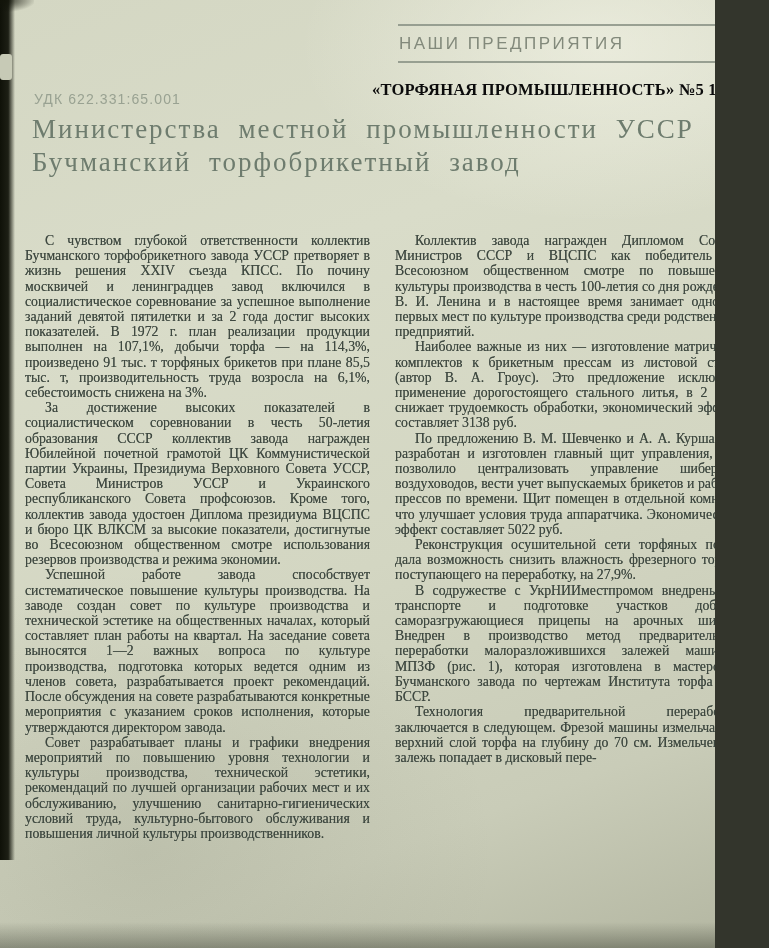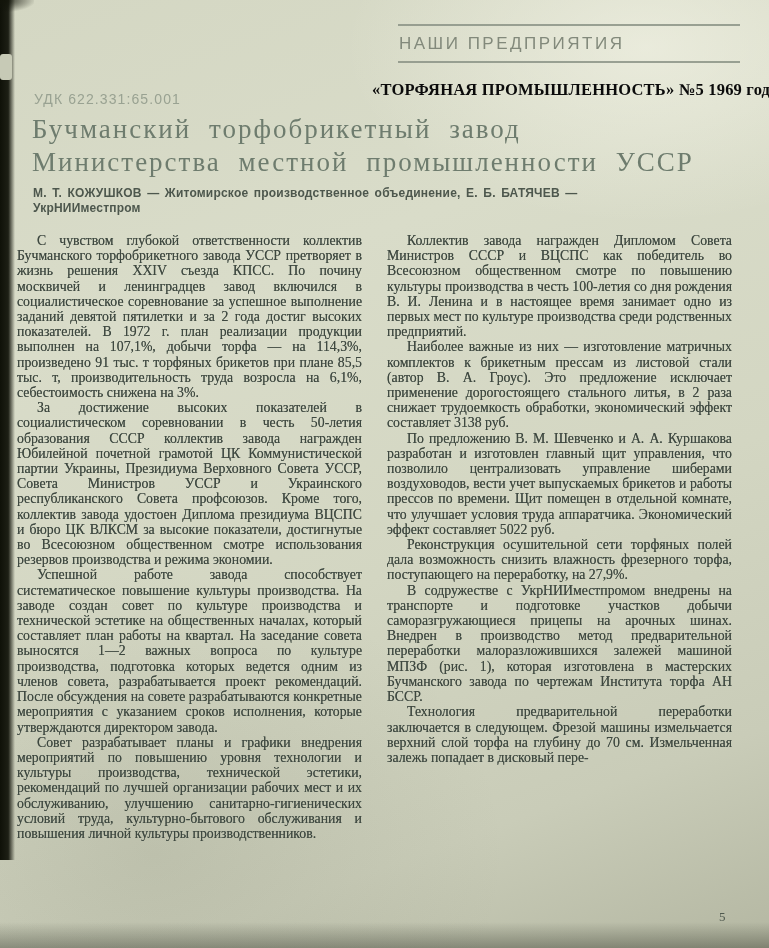--- a/index.html
+++ b/index.html
@@ -1,17 +1,17 @@
 <!DOCTYPE html>
 <html><head>
 <meta charset="utf-8">
 <style>
   html,body{margin:0;padding:0;background:#33352c;}
   .page{
-    position:relative;width:769px;height:948px;overflow:hidden;
+    position:relative;width:715px;height:948px;overflow:hidden;
     font-family:"Liberation Serif",serif;
     background:
       radial-gradient(ellipse 430px 250px at 84% 5%, rgba(248,248,236,0.55), rgba(248,248,236,0) 70%),
       radial-gradient(ellipse 500px 400px at 20% 90%, rgba(120,124,104,0.18), rgba(120,124,104,0) 70%),
       linear-gradient(160deg,#d4d7c3 0%,#d9dcc9 30%,#d3d6c2 58%,#c9ccb8 82%,#b4b7a2 100%);
   }
   
   .gutter{
     position:absolute;left:0;top:0;width:15px;height:860px;
     background:linear-gradient(90deg,#0f1108 0%,#1d1f15 55%,rgba(29,31,21,0) 100%);
@@ -52,21 +52,21 @@
     font-family:"Liberation Serif",serif;font-weight:normal;font-size:27px;
     color:#6e7c6e;letter-spacing:2px;word-spacing:9px;line-height:33px;
   }
   
   .byline{
     position:absolute;left:33px;top:186px;width:565px;
     font-family:"Liberation Sans",sans-serif;font-weight:bold;font-size:12px;
     color:#4d574d;letter-spacing:0.2px;word-spacing:2px;line-height:15px;
   }
   
-  .body-cols{position:absolute;left:17px;top:233px;width:715px;display:flex;gap:25px;}
+  .body-cols{position:absolute;left:25px;top:233px;width:715px;display:flex;gap:25px;}
   .col{
     width:349px;font-family:"Liberation Serif",serif;font-size:13.8px;line-height:15.2px;
     color:#3e4840;text-align:justify;
     text-shadow:0 0 0.35px rgba(62,72,64,0.75);
   }
   .col p{margin:0;text-indent:20px;}
   
   .pageno{
     position:absolute;left:719px;top:909px;
     font-family:"Liberation Serif",serif;font-size:13px;color:#4e584e;
@@ -85,25 +85,24 @@
     <div class="kicker-rule"></div>
     <div class="kicker-label">НАШИ ПРЕДПРИЯТИЯ</div>
     <div class="kicker-rule"></div>
   </div>
 
   <div class="stamp">«ТОРФЯНАЯ ПРОМЫШЛЕННОСТЬ» №5 1969 год</div>
 
   <div class="udc">УДК 622.331:65.001</div>
 
   <div class="title">
+    <div>Министерства местной промышленности УССР</div>
     <div>Бучманский торфобрикетный завод</div>
-    <div>Министерства местной промышленности УССР</div>
   </div>
 
-  <div class="byline">М. Т. КОЖУШКОВ — Житомирское производственное объединение, Е. Б. БАТЯЧЕВ — УкрНИИместпром</div>
 
   <div class="body-cols">
     <div class="col">
       <p>С чувством глубокой ответственности коллектив Бучманского торфобрикетного завода УССР претворяет в жизнь решения XXIV съезда КПСС. По почину москвичей и ленинградцев завод включился в социалистическое соревнование за успешное выполнение заданий девятой пятилетки и за 2 года достиг высоких показателей. В 1972 г. план реализации продукции выполнен на 107,1%, добычи торфа — на 114,3%, произведено 91 тыс. т торфяных брикетов при плане 85,5 тыс. т, производительность труда возросла на 6,1%, себестоимость снижена на 3%.</p>
       <p>За достижение высоких показателей в социалистическом соревновании в честь 50-летия образования СССР коллектив завода награжден Юбилейной почетной грамотой ЦК Коммунистической партии Украины, Президиума Верховного Совета УССР, Совета Министров УССР и Украинского республиканского Совета профсоюзов. Кроме того, коллектив завода удостоен Диплома президиума ВЦСПС и бюро ЦК ВЛКСМ за высокие показатели, достигнутые во Всесоюзном общественном смотре использования резервов производства и режима экономии.</p>
       <p>Успешной работе завода способствует систематическое повышение культуры производства. На заводе создан совет по культуре производства и технической эстетике на общественных началах, который составляет план работы на квартал. На заседание совета выносятся 1—2 важных вопроса по культуре производства, подготовка которых ведется одним из членов совета, разрабатывается проект рекомендаций. После обсуждения на совете разрабатываются конкретные мероприятия с указанием сроков исполнения, которые утверждаются директором завода.</p>
       <p>Совет разрабатывает планы и графики внедрения мероприятий по повышению уровня технологии и культуры производства, технической эстетики, рекомендаций по лучшей организации рабочих мест и их обслуживанию, улучшению санитарно-гигиенических условий труда, культурно-бытового обслуживания и повышения личной культуры производственников.</p>
     </div>
     <div class="col">
       <p>Коллектив завода награжден Дипломом Совета Министров СССР и ВЦСПС как победитель во Всесоюзном общественном смотре по повышению культуры производства в честь 100-летия со дня рождения В. И. Ленина и в настоящее время занимает одно из первых мест по культуре производства среди родственных предприятий.</p>

